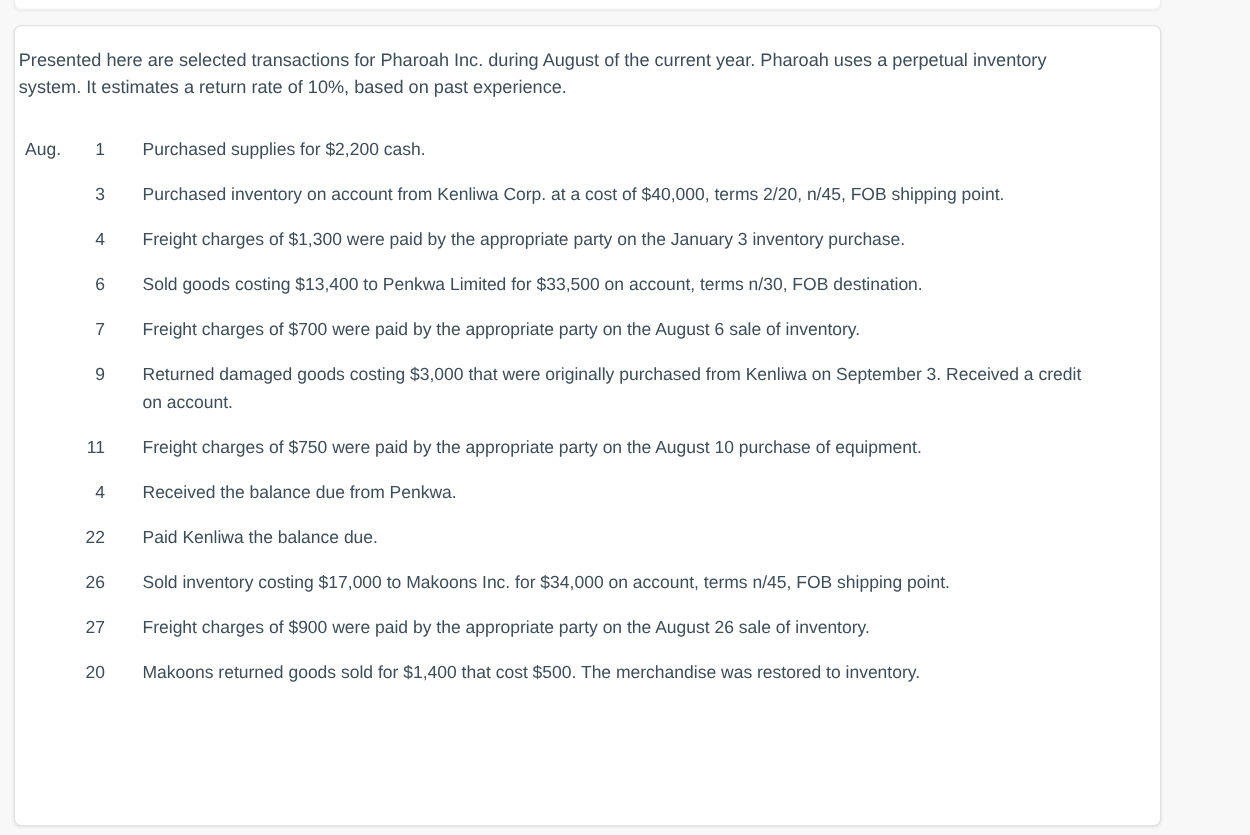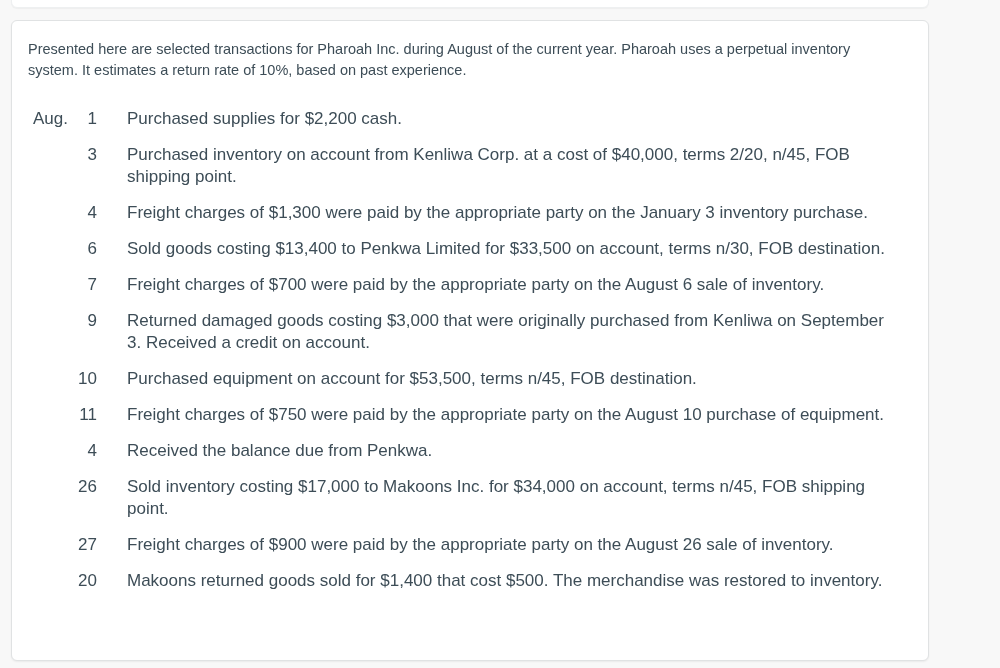--- a/index.html
+++ b/index.html
@@ -32,37 +32,37 @@
     position: absolute;
     left: 11px;
     top: 20px;
     width: 918px;
     height: 641px;
     background: #ffffff;
     border: 1px solid #e0e2e3;
     border-radius: 6px;
     box-shadow: 0 1px 2px rgba(0,0,0,0.06);
     box-sizing: border-box;
-    padding: 18px 40px 24px 16px;
+    padding: 18px 40px 24px 3px;
   }
   .intro {
     margin: 0;
     font-size: 14.5px;
     line-height: 21px;
     max-width: 872px;
   }
   .txn-list {
     margin-top: 27px;
     margin-left: 5px;
   }
   .txn-row {
     display: grid;
     grid-template-columns: 44px 20px 1fr;
     margin-bottom: 14px;
-    font-size: 17px;
+    font-size: 14px;
     line-height: 22px;
   }
   .txn-month {
     text-align: left;
   }
   .txn-day {
     text-align: right;
   }
   .txn-desc {
     padding-left: 30px;
@@ -107,39 +107,39 @@
     <span class="txn-day">7</span>
     <span class="txn-desc">Freight charges of $700 were paid by the appropriate party on the August 6 sale of inventory.</span>
   </div>
 
   <div class="txn-row">
     <span class="txn-month"></span>
     <span class="txn-day">9</span>
     <span class="txn-desc">Returned damaged goods costing $3,000 that were originally purchased from Kenliwa on September 3. Received a credit on account.</span>
   </div>
 
-  <div class="txn-row">
-    <span class="txn-month"></span>
-    <span class="txn-day">10</span>
-    <span class="txn-desc">Purchased equipment on account for $53,500, terms n/45, FOB destination.</span>
-  </div>
 
   <div class="txn-row">
     <span class="txn-month"></span>
     <span class="txn-day">11</span>
     <span class="txn-desc">Freight charges of $750 were paid by the appropriate party on the August 10 purchase of equipment.</span>
   </div>
 
 
   <div class="txn-row">
     <span class="txn-month"></span>
     <span class="txn-day">4</span>
     <span class="txn-desc">Received the balance due from Penkwa.</span>
   </div>
 
+  <div class="txn-row">
+    <span class="txn-month"></span>
+    <span class="txn-day">22</span>
+    <span class="txn-desc">Paid Kenliwa the balance due.</span>
+  </div>
 
   <div class="txn-row">
     <span class="txn-month"></span>
     <span class="txn-day">26</span>
     <span class="txn-desc">Sold inventory costing $17,000 to Makoons Inc. for $34,000 on account, terms n/45, FOB shipping point.</span>
   </div>
 
   <div class="txn-row">
     <span class="txn-month"></span>
     <span class="txn-day">27</span>

